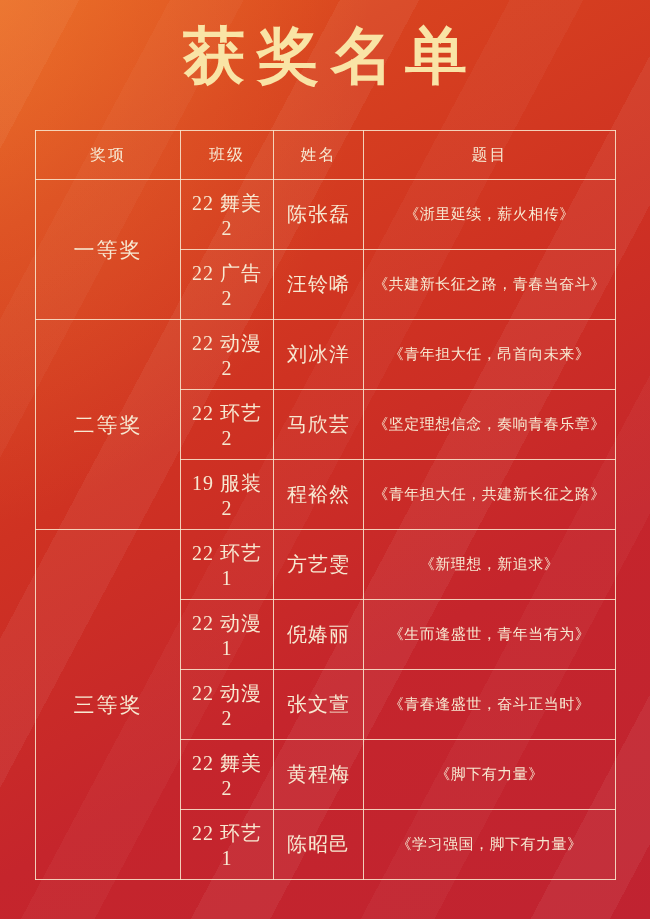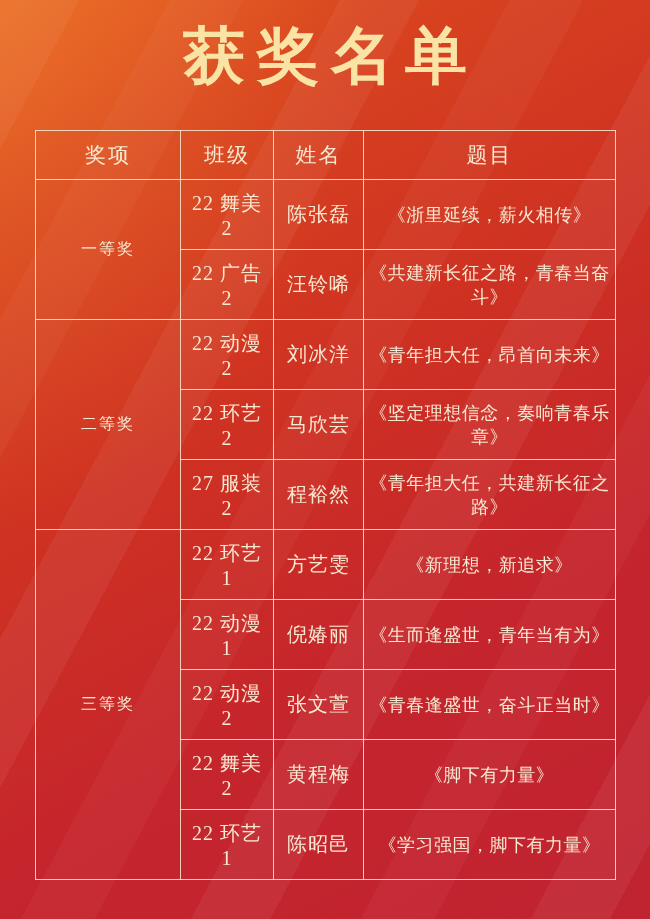--- a/index.html
+++ b/index.html
@@ -33,24 +33,24 @@
     width:580px;height:738px;
     border-collapse:collapse;table-layout:fixed;
   }
   .awards th,.awards td{
     border:1.4px solid rgba(248,230,205,0.88);
     text-align:center;vertical-align:middle;
     color:#f7e9d2;
     font-weight:normal;
     padding:0 4px;
   }
-  .awards th{height:48px;font-size:21px;letter-spacing:2px;margin-top:23px;}
+  .awards th{height:48px;font-size:16px;letter-spacing:2px;margin-top:23px;}
   .awards td{height:69px;font-size:20px;letter-spacing:1px;}
-  .awards td.award{font-size:16px;letter-spacing:2px;}
-  .awards td.topic{font-size:18px;letter-spacing:0.5px;}
+  .awards td.award{font-size:21px;letter-spacing:2px;}
+  .awards td.topic{font-size:15px;letter-spacing:0.5px;}
 </style>
 </head>
 <body>
 
 <div class="poster">
   <div class="rays"></div>
 
   <h1 class="title">获奖名单</h1>
 
   <table class="awards">
@@ -86,21 +86,21 @@
         <td>22 动漫 2</td>
         <td>刘冰洋</td>
         <td class="topic">《青年担大任，昂首向未来》</td>
       </tr>
       <tr>
         <td>22 环艺 2</td>
         <td>马欣芸</td>
         <td class="topic">《坚定理想信念，奏响青春乐章》</td>
       </tr>
       <tr>
-        <td>27 服装 2</td>
+        <td>19 服装 2</td>
         <td>程裕然</td>
         <td class="topic">《青年担大任，共建新长征之路》</td>
       </tr>
 
       <tr>
         <td class="award" rowspan="5">三等奖</td>
         <td>22 环艺 1</td>
         <td>方艺雯</td>
         <td class="topic">《新理想，新追求》</td>
       </tr>

